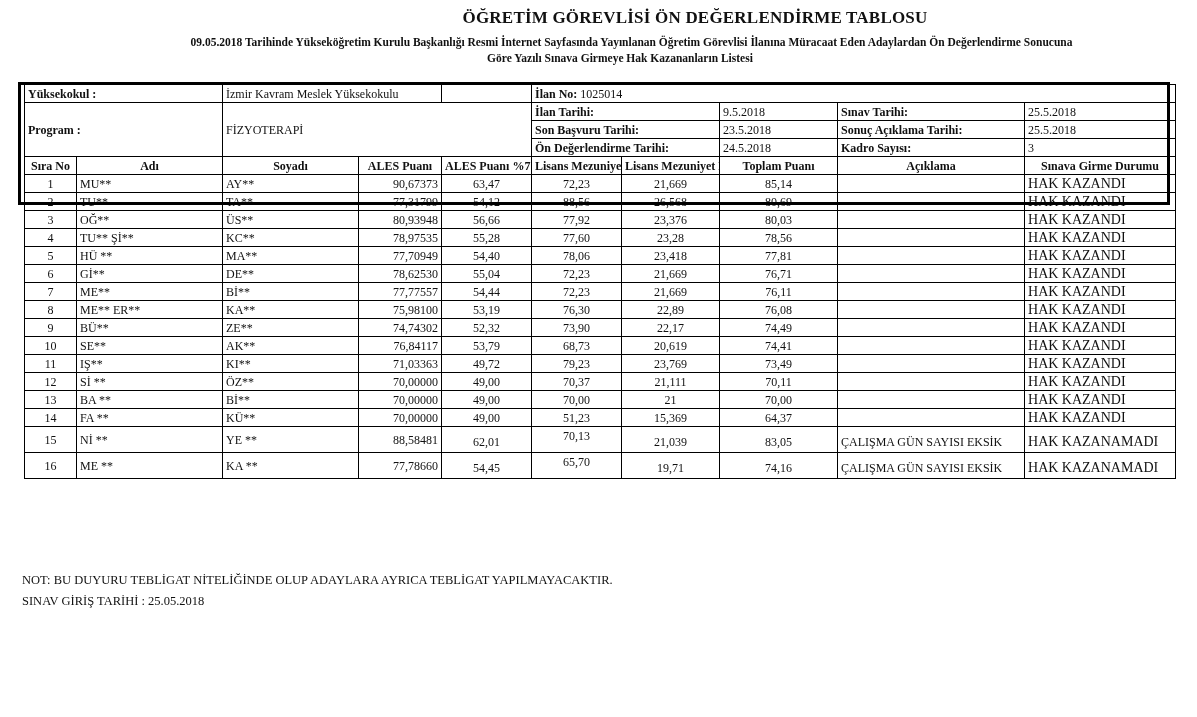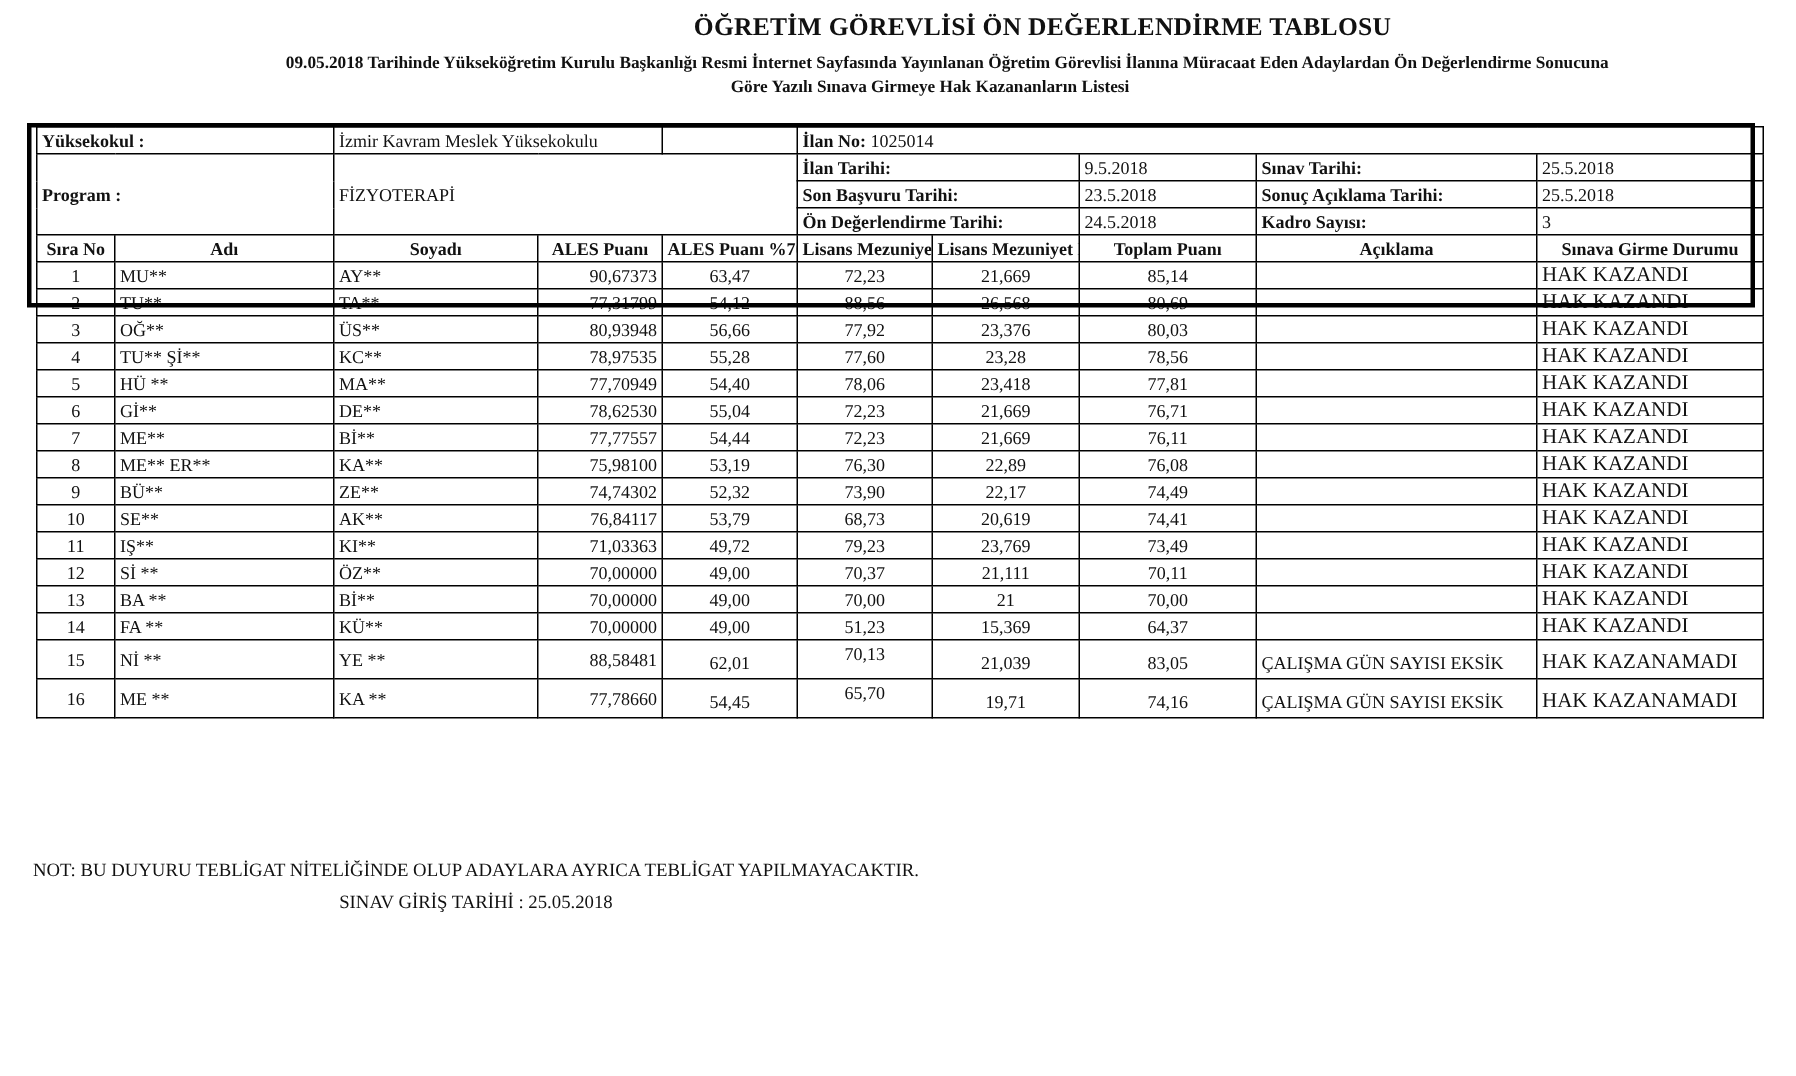--- a/index.html
+++ b/index.html
@@ -20,21 +20,21 @@
   .r { text-align: right; }
   .hdr td { font-weight: bold; text-align: center; height: 50px; white-space: normal;
             line-height: 16px; margin-top: 22px; }
   .tall td { height: 34px; }
   .tall td.low { vertical-align: bottom; padding-bottom: 2px; }
   .tall td.mid { vertical-align: middle; padding-bottom: 8px; }
   .status { font-size: 14px; }
   .thickbox { position: absolute; left: 18px; top: 82px; width: 1152px; height: 123px;
               border: 3px solid #000; box-sizing: border-box; pointer-events: none; }
   .notes { position: absolute; left: 22px; top: 570px; font-size: 12.5px; line-height: 21px; }
-  .notes div { white-space: nowrap; text-align: center; }
+  .notes div { white-space: nowrap; }
 </style>
 </head>
 <body>
 
 <div class="title">ÖĞRETİM GÖREVLİSİ ÖN DEĞERLENDİRME TABLOSU</div>
 <div class="subtitle sub1">09.05.2018 Tarihinde Yükseköğretim Kurulu Başkanlığı Resmi İnternet Sayfasında Yayınlanan Öğretim Görevlisi İlanına Müracaat Eden Adaylardan Ön Değerlendirme Sonucuna</div>
 <div class="subtitle sub2">Göre Yazılı Sınava Girmeye Hak Kazananların Listesi</div>
 
 <table class="main">
   <colgroup>

